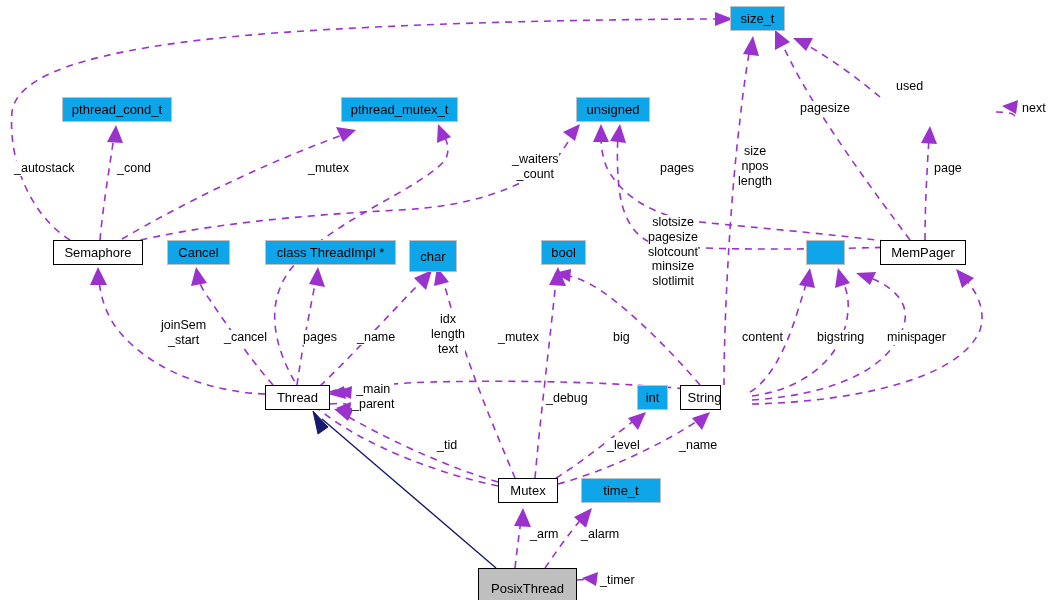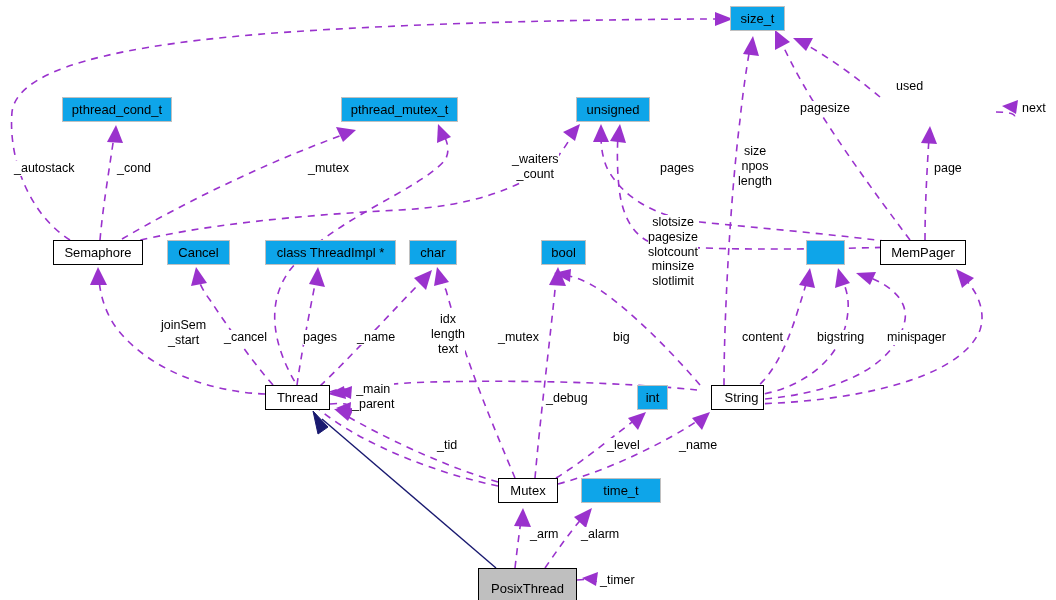--- a/index.html
+++ b/index.html
@@ -276,21 +276,21 @@
   </div>
 
   <div class="node-box node-plain" style="left:167px; top:240px; width:63px; height:25px;">
     <span>Cancel</span>
   </div>
 
   <div class="node-box node-plain" style="left:239px; top:240px; width:131px; height:25px;margin-left:26px;">
     <span>class ThreadImpl *</span>
   </div>
 
-  <div class="node-box node-plain" style="left:409px; top:240px; width:48px; height:25px;">
+  <div class="node-box node-plain" style="left:409px; top:240px; width:48px; height:32px;">
     <span>char</span>
   </div>
 
   <div class="node-box node-plain" style="left:541px; top:240px; width:45px; height:25px;">
     <span>bool</span>
   </div>
 
   <div class="node-box node-plain" style="left:806px; top:240px; width:39px; height:25px;">
     <span></span>
   </div>
@@ -300,21 +300,21 @@
   </div>
 
   <div class="node-box node-strong" style="left:265px; top:385px; width:65px; height:25px;">
     <span>Thread</span>
   </div>
 
   <div class="node-box node-plain" style="left:637px; top:385px; width:31px; height:25px;">
     <span>int</span>
   </div>
 
-  <div class="node-box node-strong" style="left:711px; top:385px; width:53px; height:25px;padding-left:8px;">
+  <div class="node-box node-strong" style="left:680px; top:385px; width:41px; height:25px;padding-left:8px;">
     <span>String</span>
   </div>
 
   <div class="node-box node-strong" style="left:498px; top:478px; width:60px; height:25px;">
     <span>Mutex</span>
   </div>
 
   <div class="node-box node-plain" style="left:581px; top:478px; width:80px; height:25px;">
     <span>time_t</span>
   </div>

